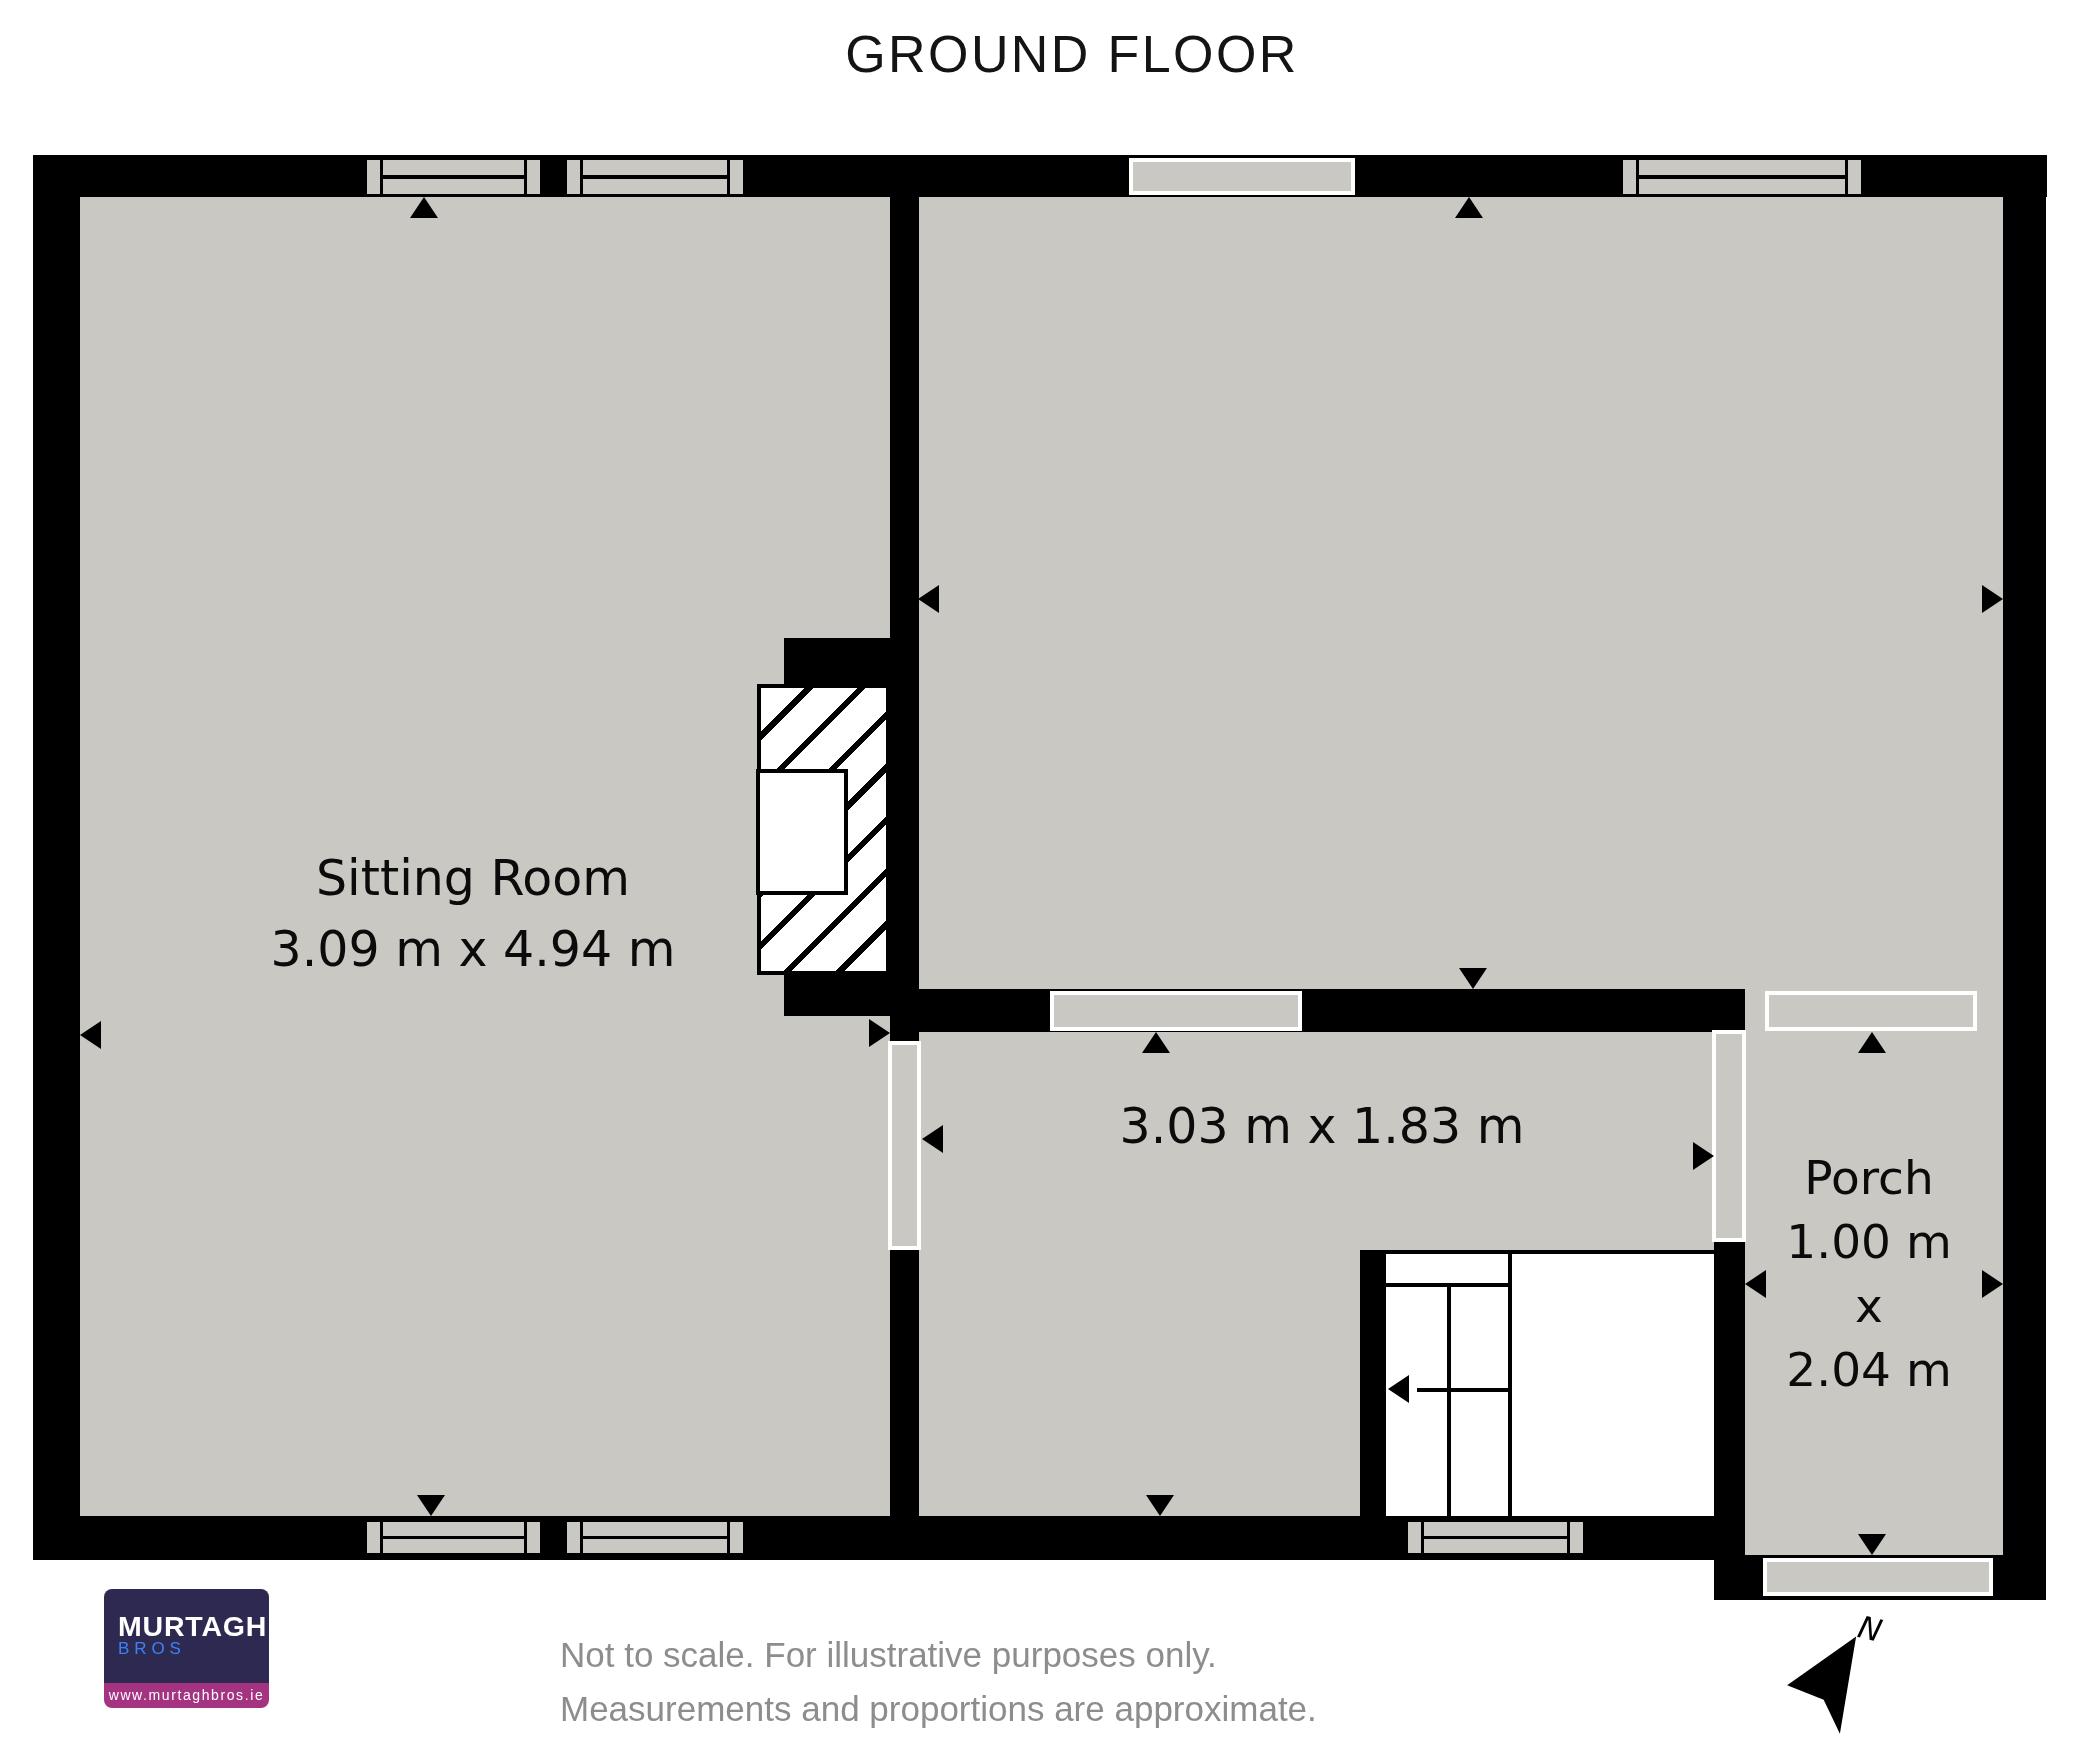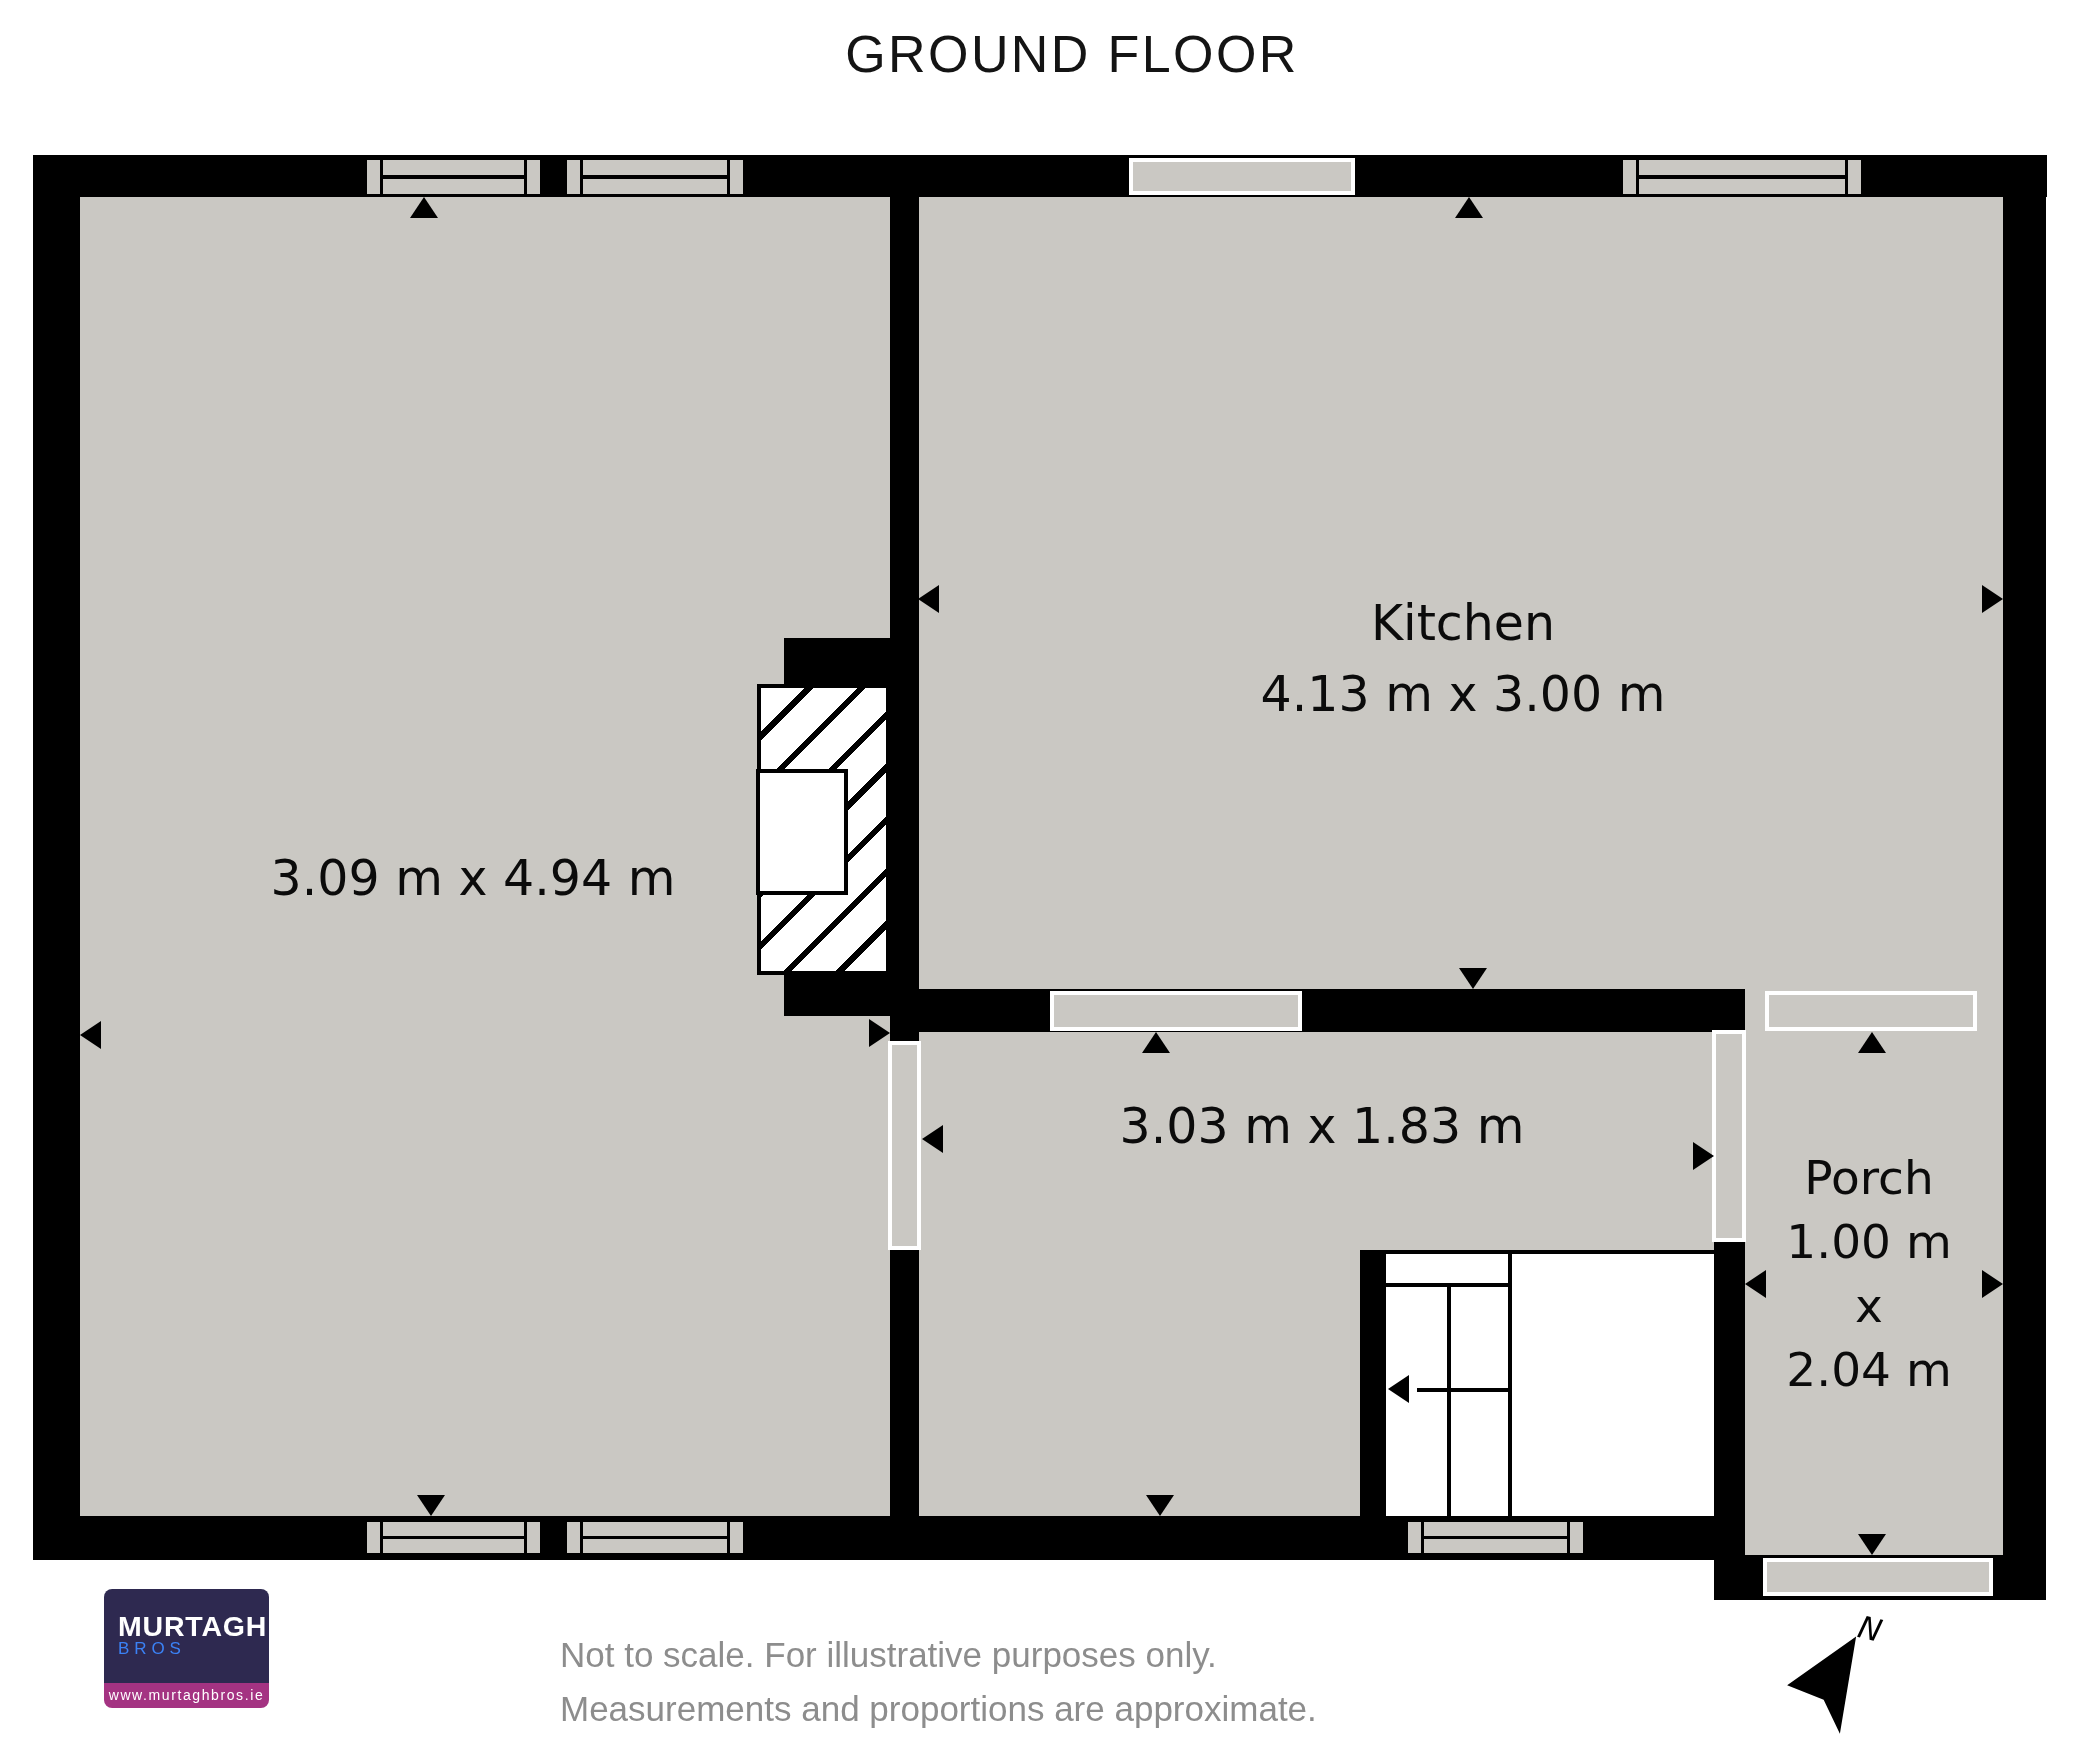--- a/index.html
+++ b/index.html
@@ -138,25 +138,22 @@
   <div class="tri tri-left" style="left:1745px;top:1270px"></div>
   <div class="tri tri-right" style="left:1982px;top:1270px"></div>
   <div class="tri tri-up" style="left:1858px;top:1032px"></div>
   <div class="tri tri-down" style="left:1858px;top:1534px"></div>
   <div class="tri tri-down" style="left:417px;top:1495px"></div>
   <div class="tri tri-down" style="left:1146px;top:1495px"></div>
   <div class="tri tri-left" style="left:918px;top:585px"></div>
   <div class="tri tri-right" style="left:1982px;top:585px"></div>
 
   <div class="room-label" style="left:473px;top:843px">
+    <div>Sitting Room</div>
     <div>3.09 m x 4.94 m</div>
-  </div>
-  <div class="room-label" style="left:1463px;top:588px">
-    <div>Kitchen</div>
-    <div>4.13 m x 3.00 m</div>
   </div>
   <div class="room-label" style="left:1322px;top:1091px">
     <div>3.03 m x 1.83 m</div>
   </div>
   <div class="room-label porch" style="left:1869px;top:1146px">
     <div>Porch</div>
     <div>1.00 m</div>
     <div>x</div>
     <div>2.04 m</div>
   </div>

